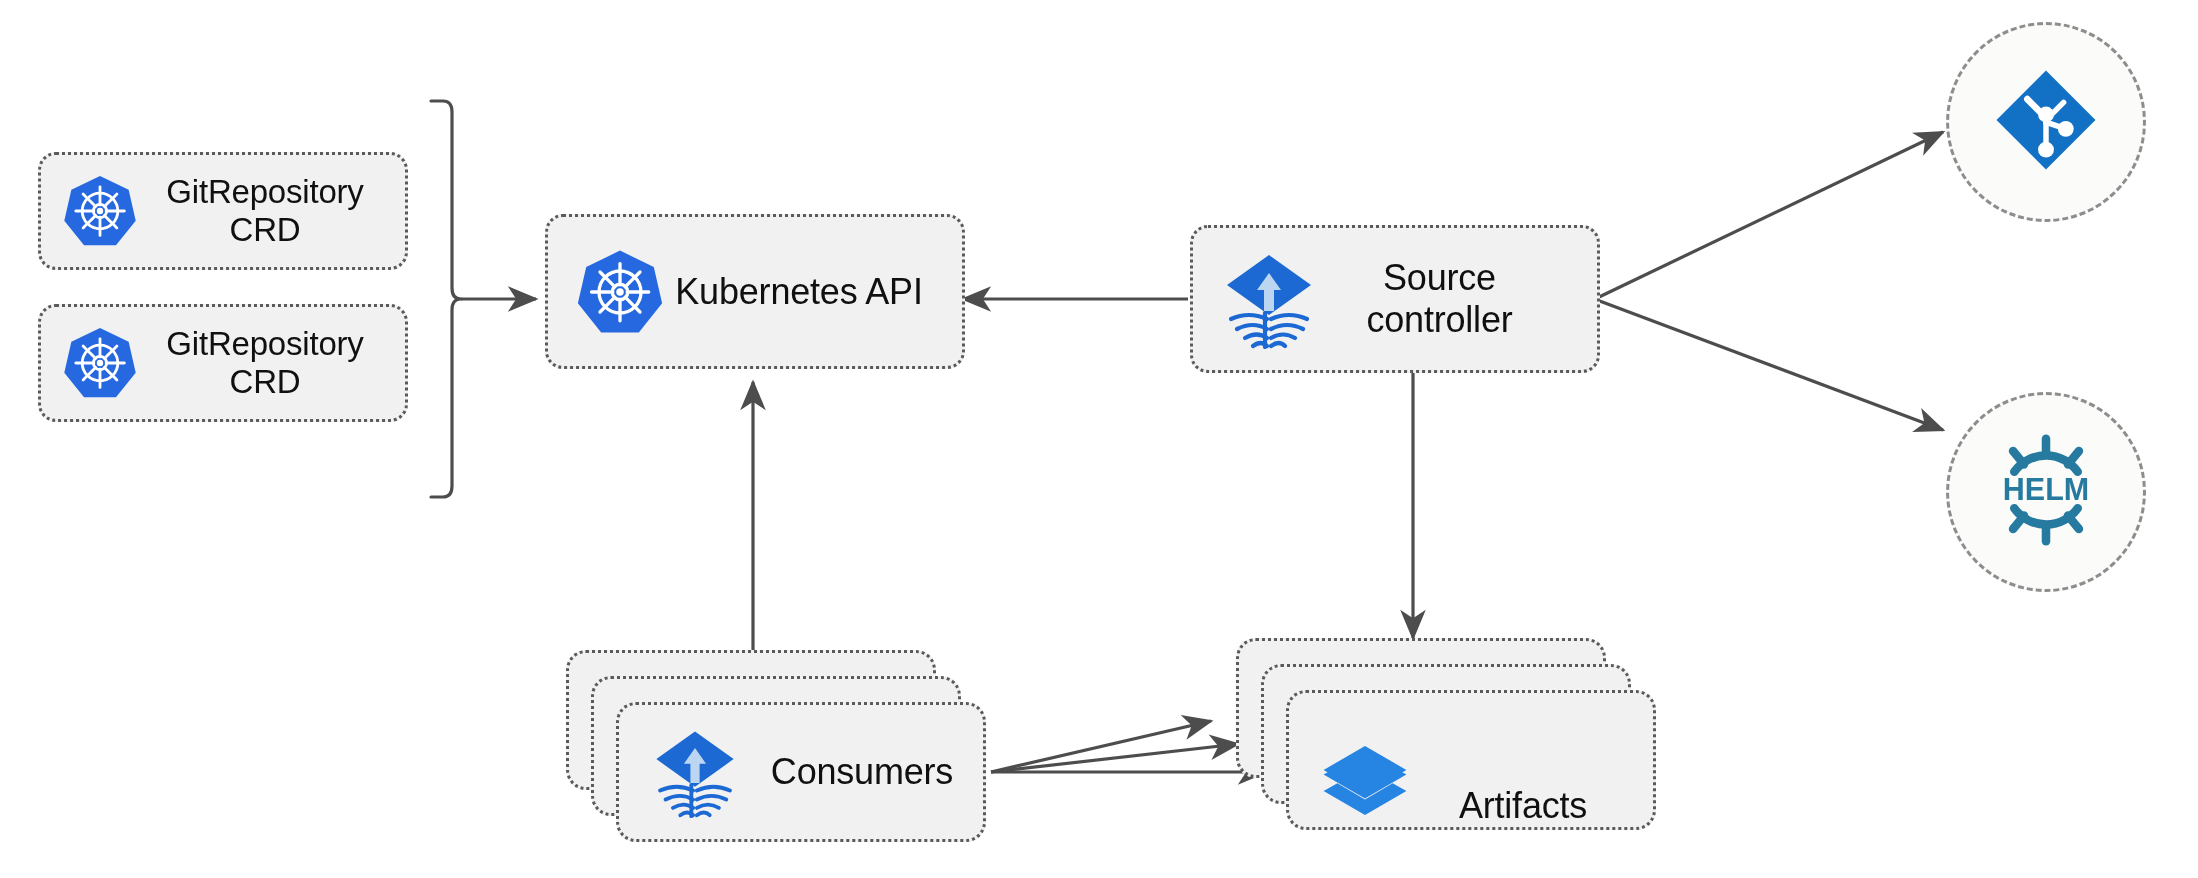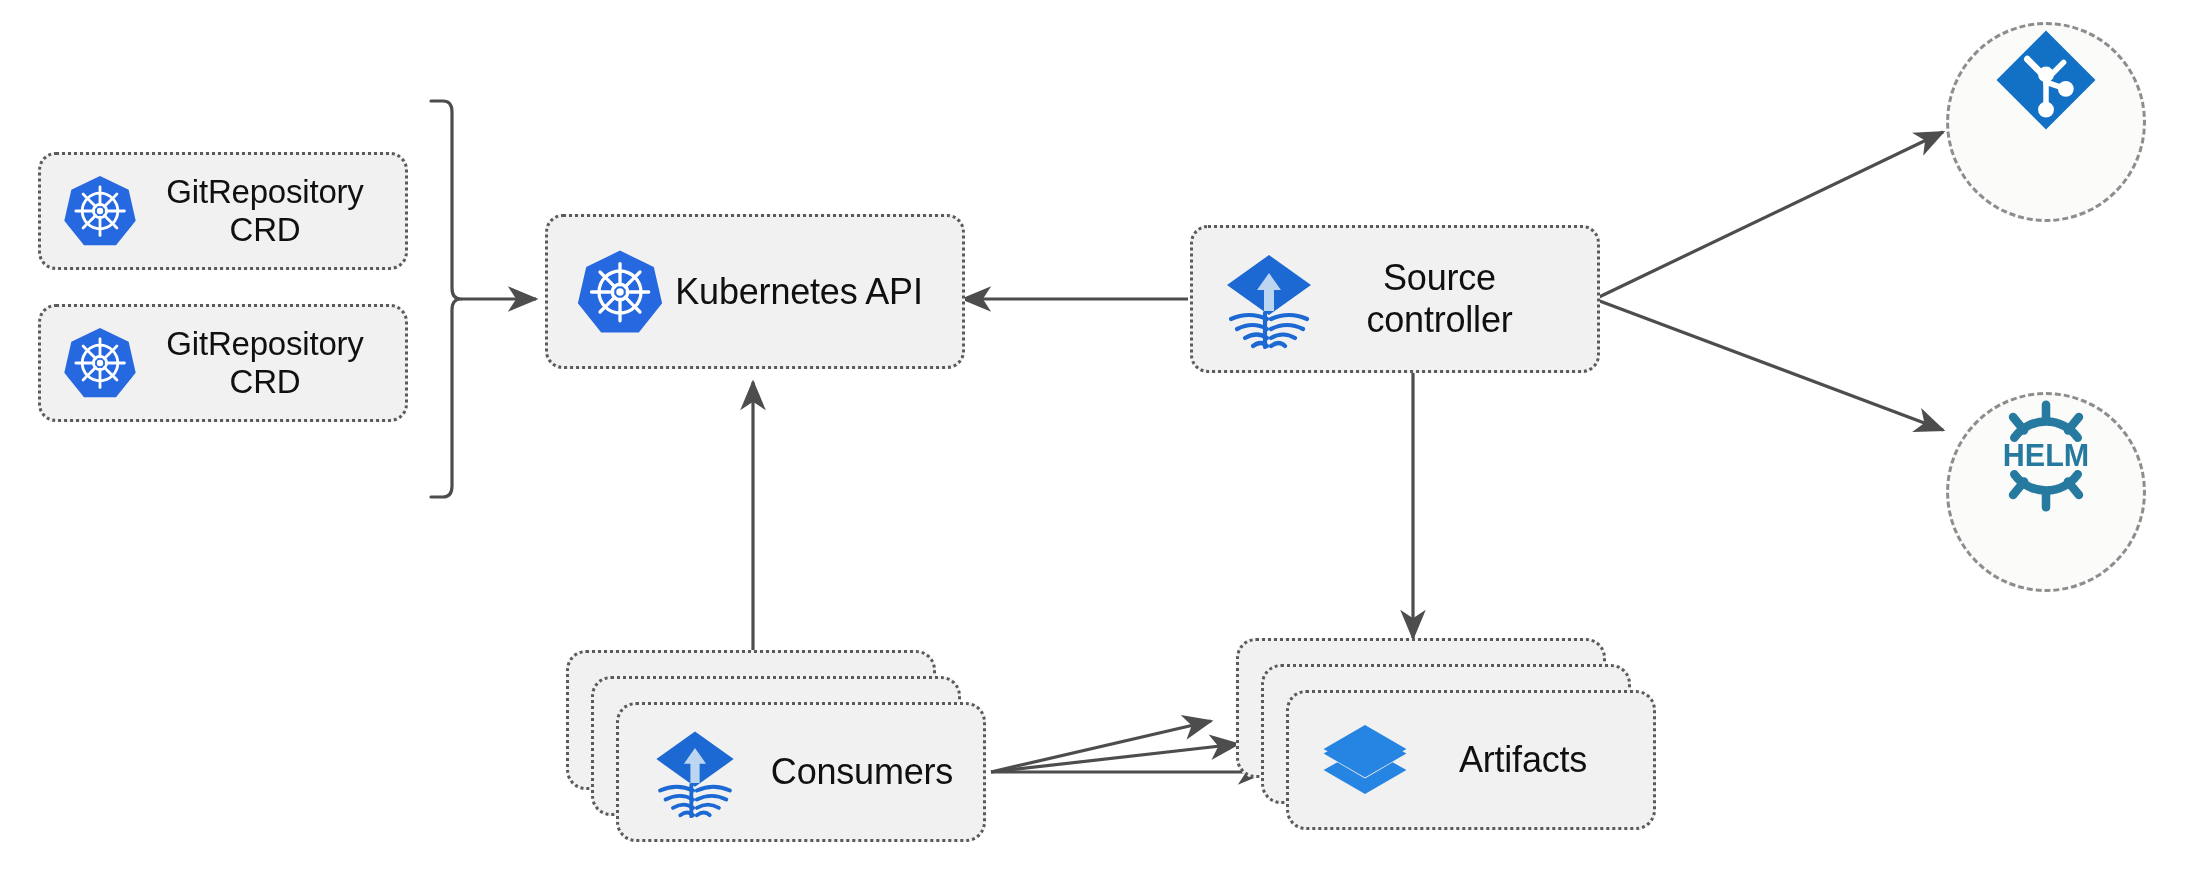--- a/index.html
+++ b/index.html
@@ -88,20 +88,21 @@
   
   .circle-node {
     position: absolute;
     box-sizing: border-box;
     width: 200px;
     height: 200px;
     border-radius: 50%;
     background: #fbfbfa;
     border: 3px dashed #8d8d8d;
     display: flex;
+    align-items: center;
     justify-content: center;
   }
 
   
   #edges {
     position: absolute;
     left: 0;
     top: 0;
     width: 2198px;
     height: 878px;
@@ -288,21 +289,21 @@
           </g>
         </svg>
       </span>
       <span class="node-label">Consumers</span>
     </div>
   </div>
 
   <div class="stack" style="left:1236px; top:638px; width:420px; height:205px;">
     <div class="stack-layer" style="left:0px;  top:0px;  width:370px; height:140px;"></div>
     <div class="stack-layer" style="left:25px; top:26px; width:370px; height:140px;"></div>
-    <div class="stack-layer stack-front" style="left:50px; top:52px; width:370px; height:140px;">
+    <div class="stack-layer stack-front" style="left:50px; top:52px; width:370px; height:140px;align-items:flex-end;">
       <span class="icon-wrap">
         <svg viewBox="0 0 100 100" width="92" height="92">
           <path d="M50 12 L95 38 L50 64 L5 38 Z" fill="#2684e2"></path>
           <path d="M50 52 L80 34.5 L95 43 L50 69 L5 43 L20 34.5 Z" fill="#2684e2"></path>
           <path d="M50 70 L80 52.5 L95 61 L50 87 L5 61 L20 52.5 Z" fill="#2684e2"></path>
         </svg>
       </span>
       <span class="node-label">Artifacts</span>
     </div>
   </div>

